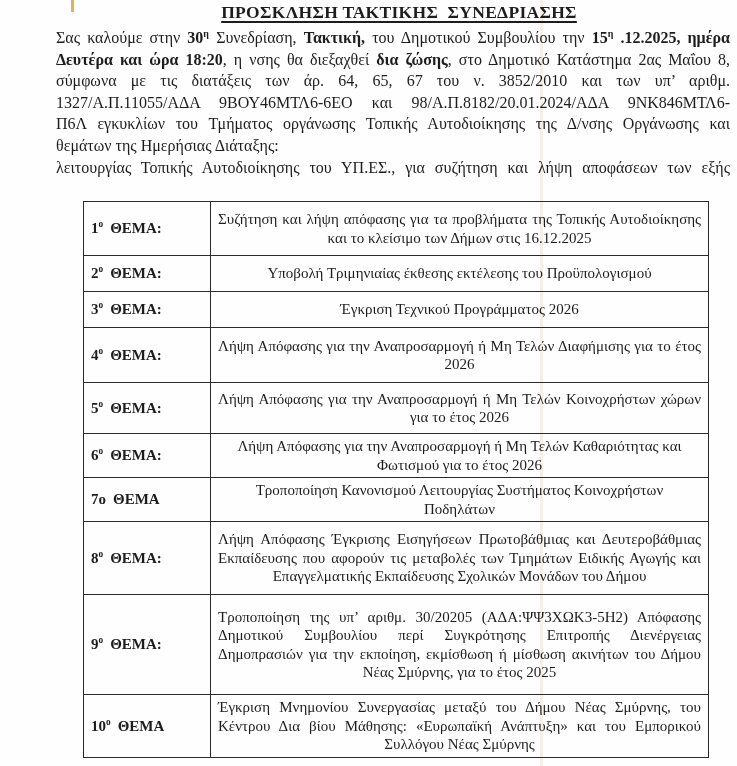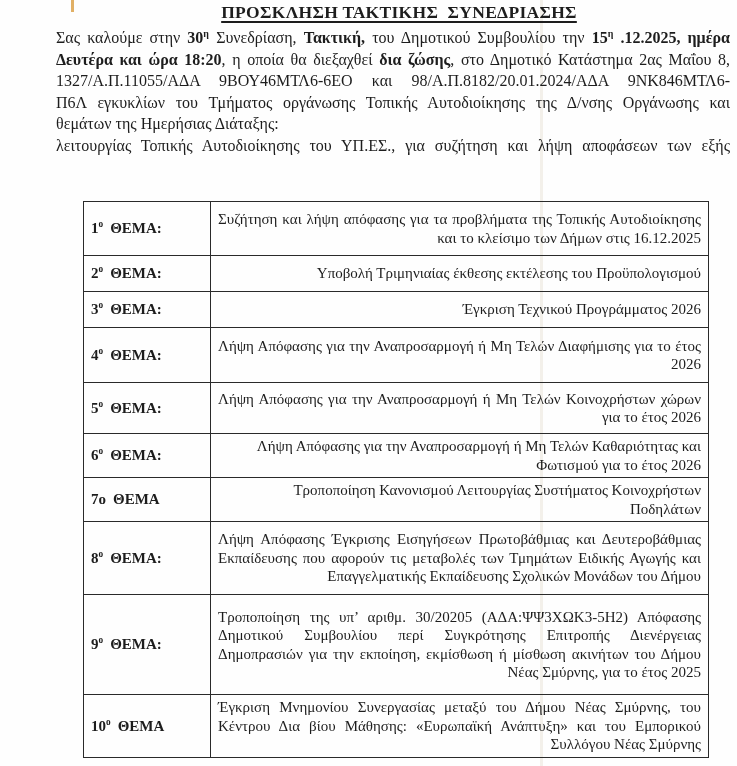--- a/index.html
+++ b/index.html
@@ -30,38 +30,39 @@
   table.agenda{
     position:absolute;left:83px;top:201px;width:626px;
     border-collapse:collapse;table-layout:fixed;
   }
   table.agenda td{
     border:1.6px solid #2a2a2a;vertical-align:middle;
     font-size:15px;line-height:18.5px;padding:3px 7px;
   }
   td.numcell{width:112px;font-weight:bold;font-size:15.5px;}
   .term{margin-left:7px;}
-  .topic-line{text-align:right;}
+  .topic-line{text-align:center;}
   .topic-line.just{text-align:justify;text-align-last:justify;}
 </style>
 </head>
 <body>
 
 <div class="page">
 
   <div class="crease" style="left: 540px; background: rgb(233, 228, 216);"></div>
   <div class="mark" style="left: 71px; top: 0px; background: rgb(220, 162, 74);"></div>
 
   <div class="title-wrap">
     <span class="doc-title">ΠΡΟΣΚΛΗΣΗ ΤΑΚΤΙΚΗΣ  ΣΥΝΕΔΡΙΑΣΗΣ</span>
   </div>
 
   <div class="intro">
       <div class="tline"><span>Σας καλούμε στην </span><span class="b">30</span><sup class="b">η</sup><span> Συνεδρίαση, </span><span class="b">Τακτική,</span><span> του Δημοτικού Συμβουλίου την </span><span class="b">15</span><sup class="b">η</sup><span class="b"> .12.2025, ημέρα</span></div>
-      <div class="tline"><span class="b">Δευτέρα και ώρα 18:20</span><span>, η οποία θα διεξαχθεί </span><span class="b">δια ζώσης</span><span>, στο Δημοτικό Κατάστημα 2ας Μαΐου 8,</span></div>
+      <div class="tline"><span class="b">Δευτέρα και ώρα 18:20</span><span>, η νσης θα διεξαχθεί </span><span class="b">δια ζώσης</span><span>, στο Δημοτικό Κατάστημα 2ας Μαΐου 8,</span></div>
+      <div class="tline"><span>σύμφωνα με τις διατάξεις των άρ. 64, 65, 67 του ν. 3852/2010 και των υπ’ αριθμ.</span></div>
       <div class="tline"><span>1327/Α.Π.11055/ΑΔΑ 9ΒΟΥ46ΜΤΛ6-6ΕΟ και 98/Α.Π.8182/20.01.2024/ΑΔΑ 9ΝΚ846ΜΤΛ6-</span></div>
       <div class="tline"><span>Π6Λ εγκυκλίων του Τμήματος οργάνωσης Τοπικής Αυτοδιοίκησης της Δ/νσης Οργάνωσης και</span></div>
       <div class="tline last"><span>θεμάτων της Ημερήσιας Διάταξης:</span></div>
       <div class="tline"><span>λειτουργίας Τοπικής Αυτοδιοίκησης του ΥΠ.ΕΣ., για συζήτηση και λήψη αποφάσεων των εξής</span></div>
     </div>
 
   <table class="agenda">
     <tbody>
         <tr style="height: 54px;">
           <td class="numcell"><span>1</span><sup>ο</sup><span class="term">ΘΕΜΑ:</span></td>

